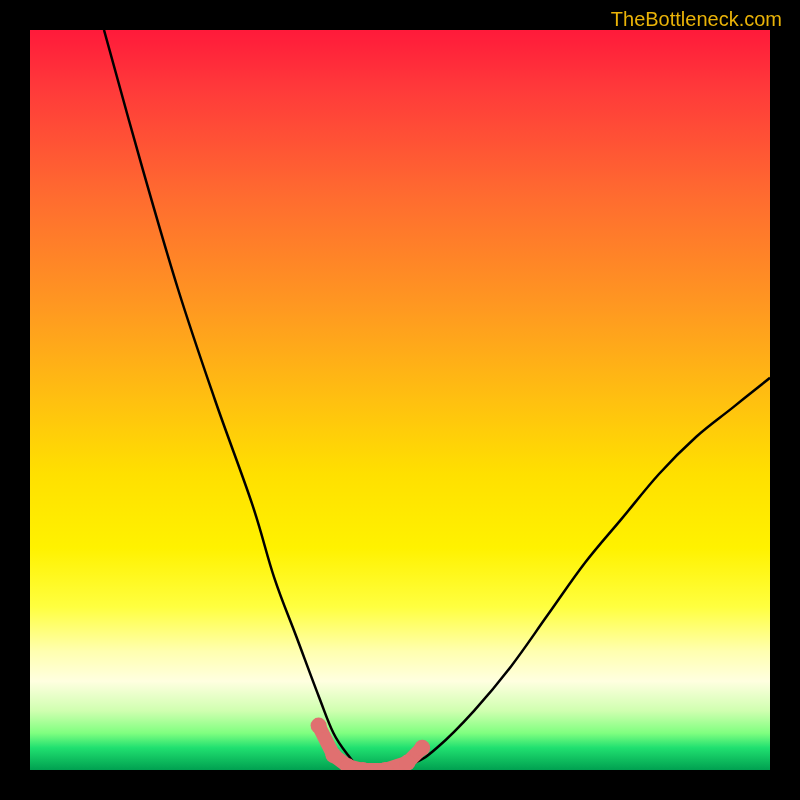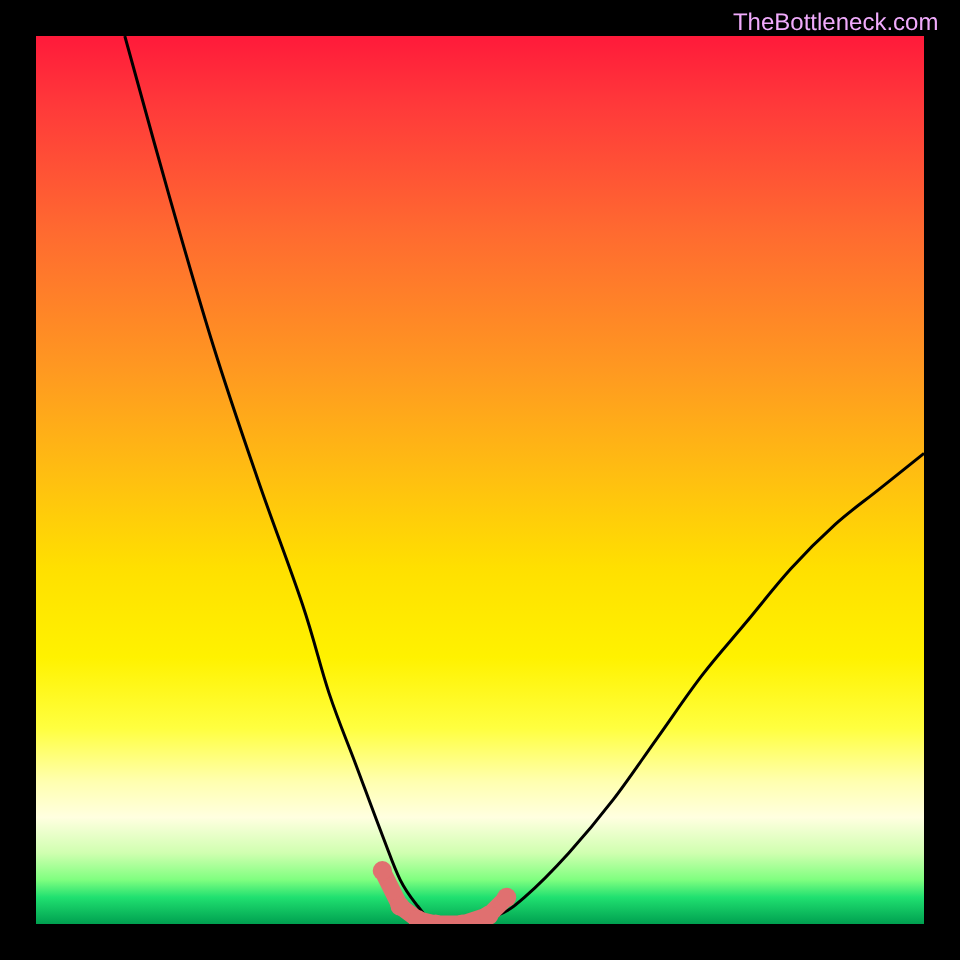--- a/index.html
+++ b/index.html
@@ -8,21 +8,21 @@
     width: 800px;
     height: 800px;
     background: #000;
     position: relative;
     font-family: Arial, sans-serif;
   }
   .watermark {
     position: absolute;
     top: 8px;
     right: 18px;
-    color: #f0abfc;
+    color: #eab308;
     font-size: 20px;
     font-weight: 500;
     z-index: 10;
   }
   .plot-area {
     position: absolute;
     left: 30px;
     top: 30px;
     width: 740px;
     height: 740px;

